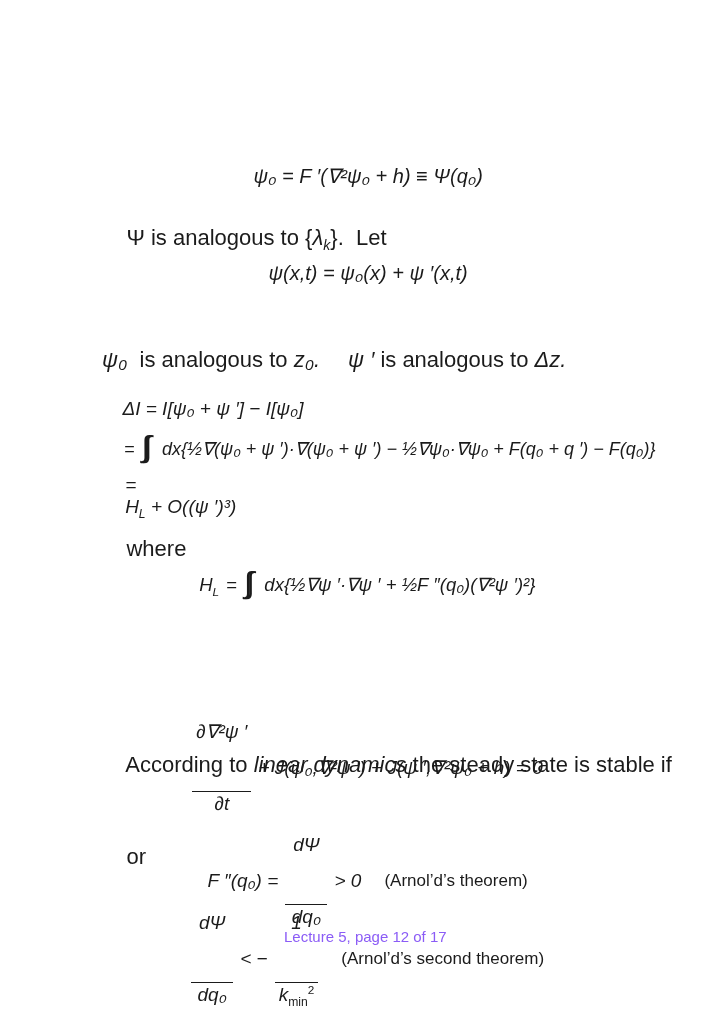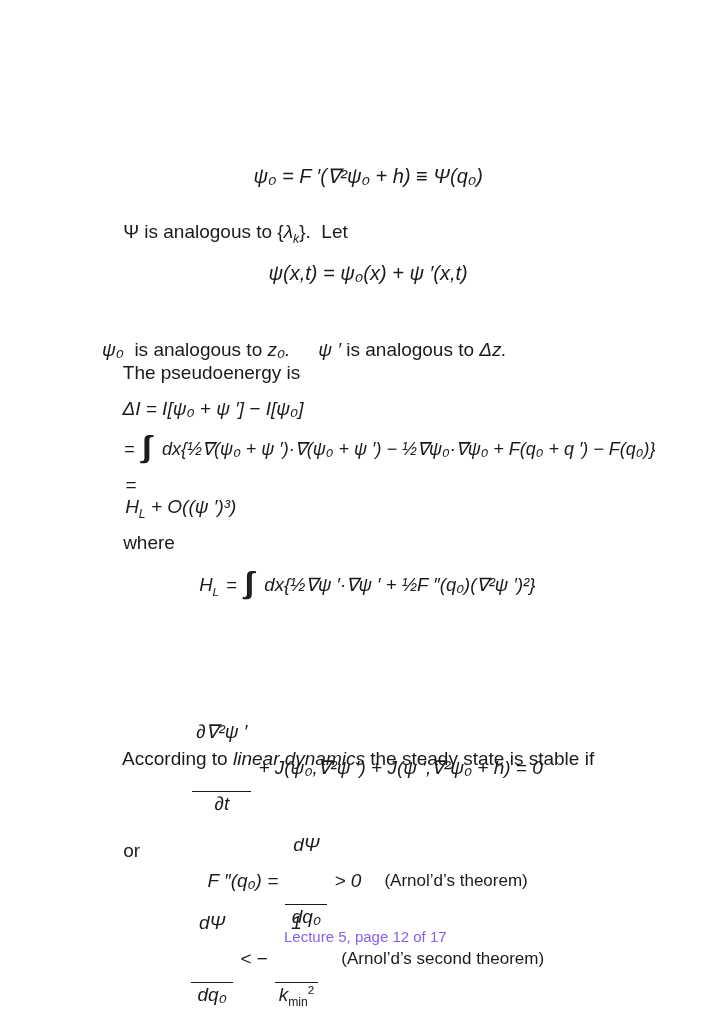--- a/index.html
+++ b/index.html
@@ -7,21 +7,21 @@
     position: relative;
     width: 714px;
     height: 1010px;
     margin: 0 auto;
     background: #ffffff;
     font-family: Liberation Sans, sans-serif;
     color: #1b1b1b;
     overflow: hidden;
   }
   .line { position: absolute; white-space: pre; }
-  .txt  { font-size: 19px; left: 102px; }
+  .txt  { font-size: 22px; left: 102px; }
   .eq   { font-size: 19px; font-style: italic; }
   .eq-lg { font-size: 20px; }
   .eq-md { font-size: 18.5px; }
   .center { left: 0; width: 714px; text-align: center; }
   .mvar { font-style: italic; }
   .mtext { font-style: normal; }
   .em { font-style: italic; }
   sub { font-size: 64%; line-height: 0; }
   sup { font-size: 62%; line-height: 0; }
   .eqflex { display: inline-flex; align-items: center; gap: 7px; white-space: pre; }
@@ -58,23 +58,20 @@
     <span class="row">
       <span><span class="mvar">ψ₀</span><span class="mtext">  is analogous to </span><span class="mvar">z₀.</span></span>
       <span><span class="mvar">ψ ′</span><span class="mtext"> is analogous to </span><span class="mvar">Δz.</span></span>
     </span>
   </div>
 
   <div class="line eq eq-lg center" style="top:239px">
     <span>ψ(x,t) = ψ₀(x) + ψ ′(x,t)</span>
   </div>
 
-  <div class="line txt" style="top:340px">
-    <span>The pseudoenergy is</span>
-  </div>
 
   <div class="line eq" style="top:376px; left:102px">
     <span>ΔI = I[ψ₀ + ψ ′] − I[ψ₀]</span>
   </div>
 
   <div class="line eq" style="top:413px; left:104px; font-size:18px">
     <span class="eqflex">
       <span>=</span><span class="intsym">∫∫</span><span>dx{½∇(ψ₀ + ψ ′)·∇(ψ₀ + ψ ′) − ½∇ψ₀·∇ψ₀ + F(q₀ + q ′) − F(q₀)}</span>
     </span>
   </div>

